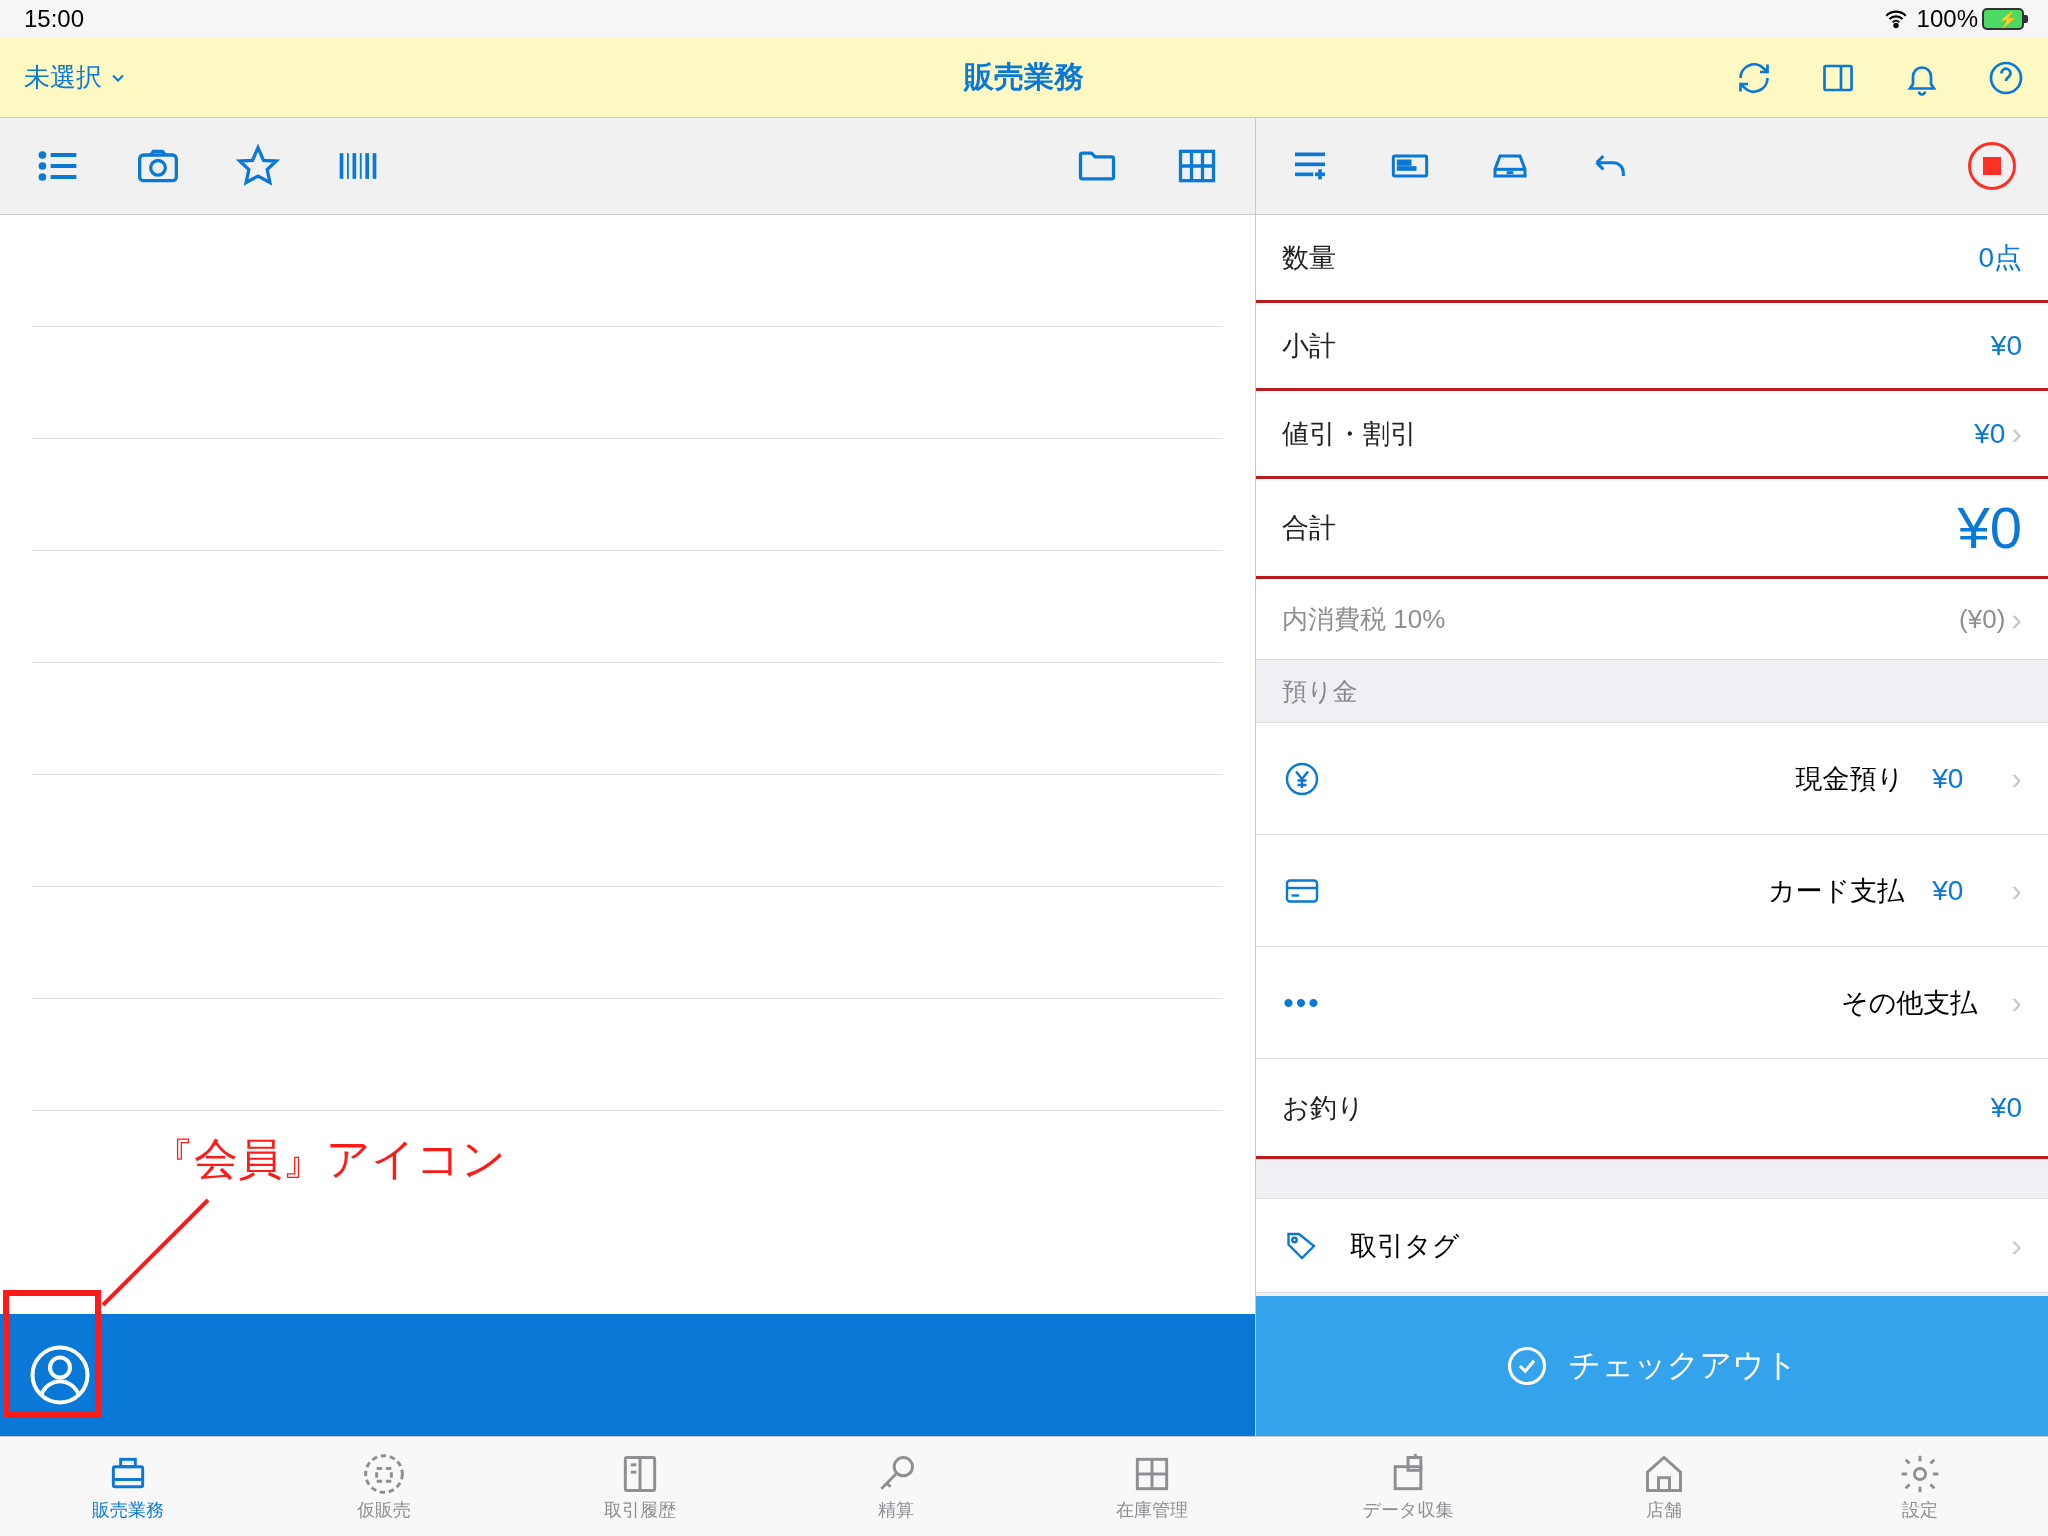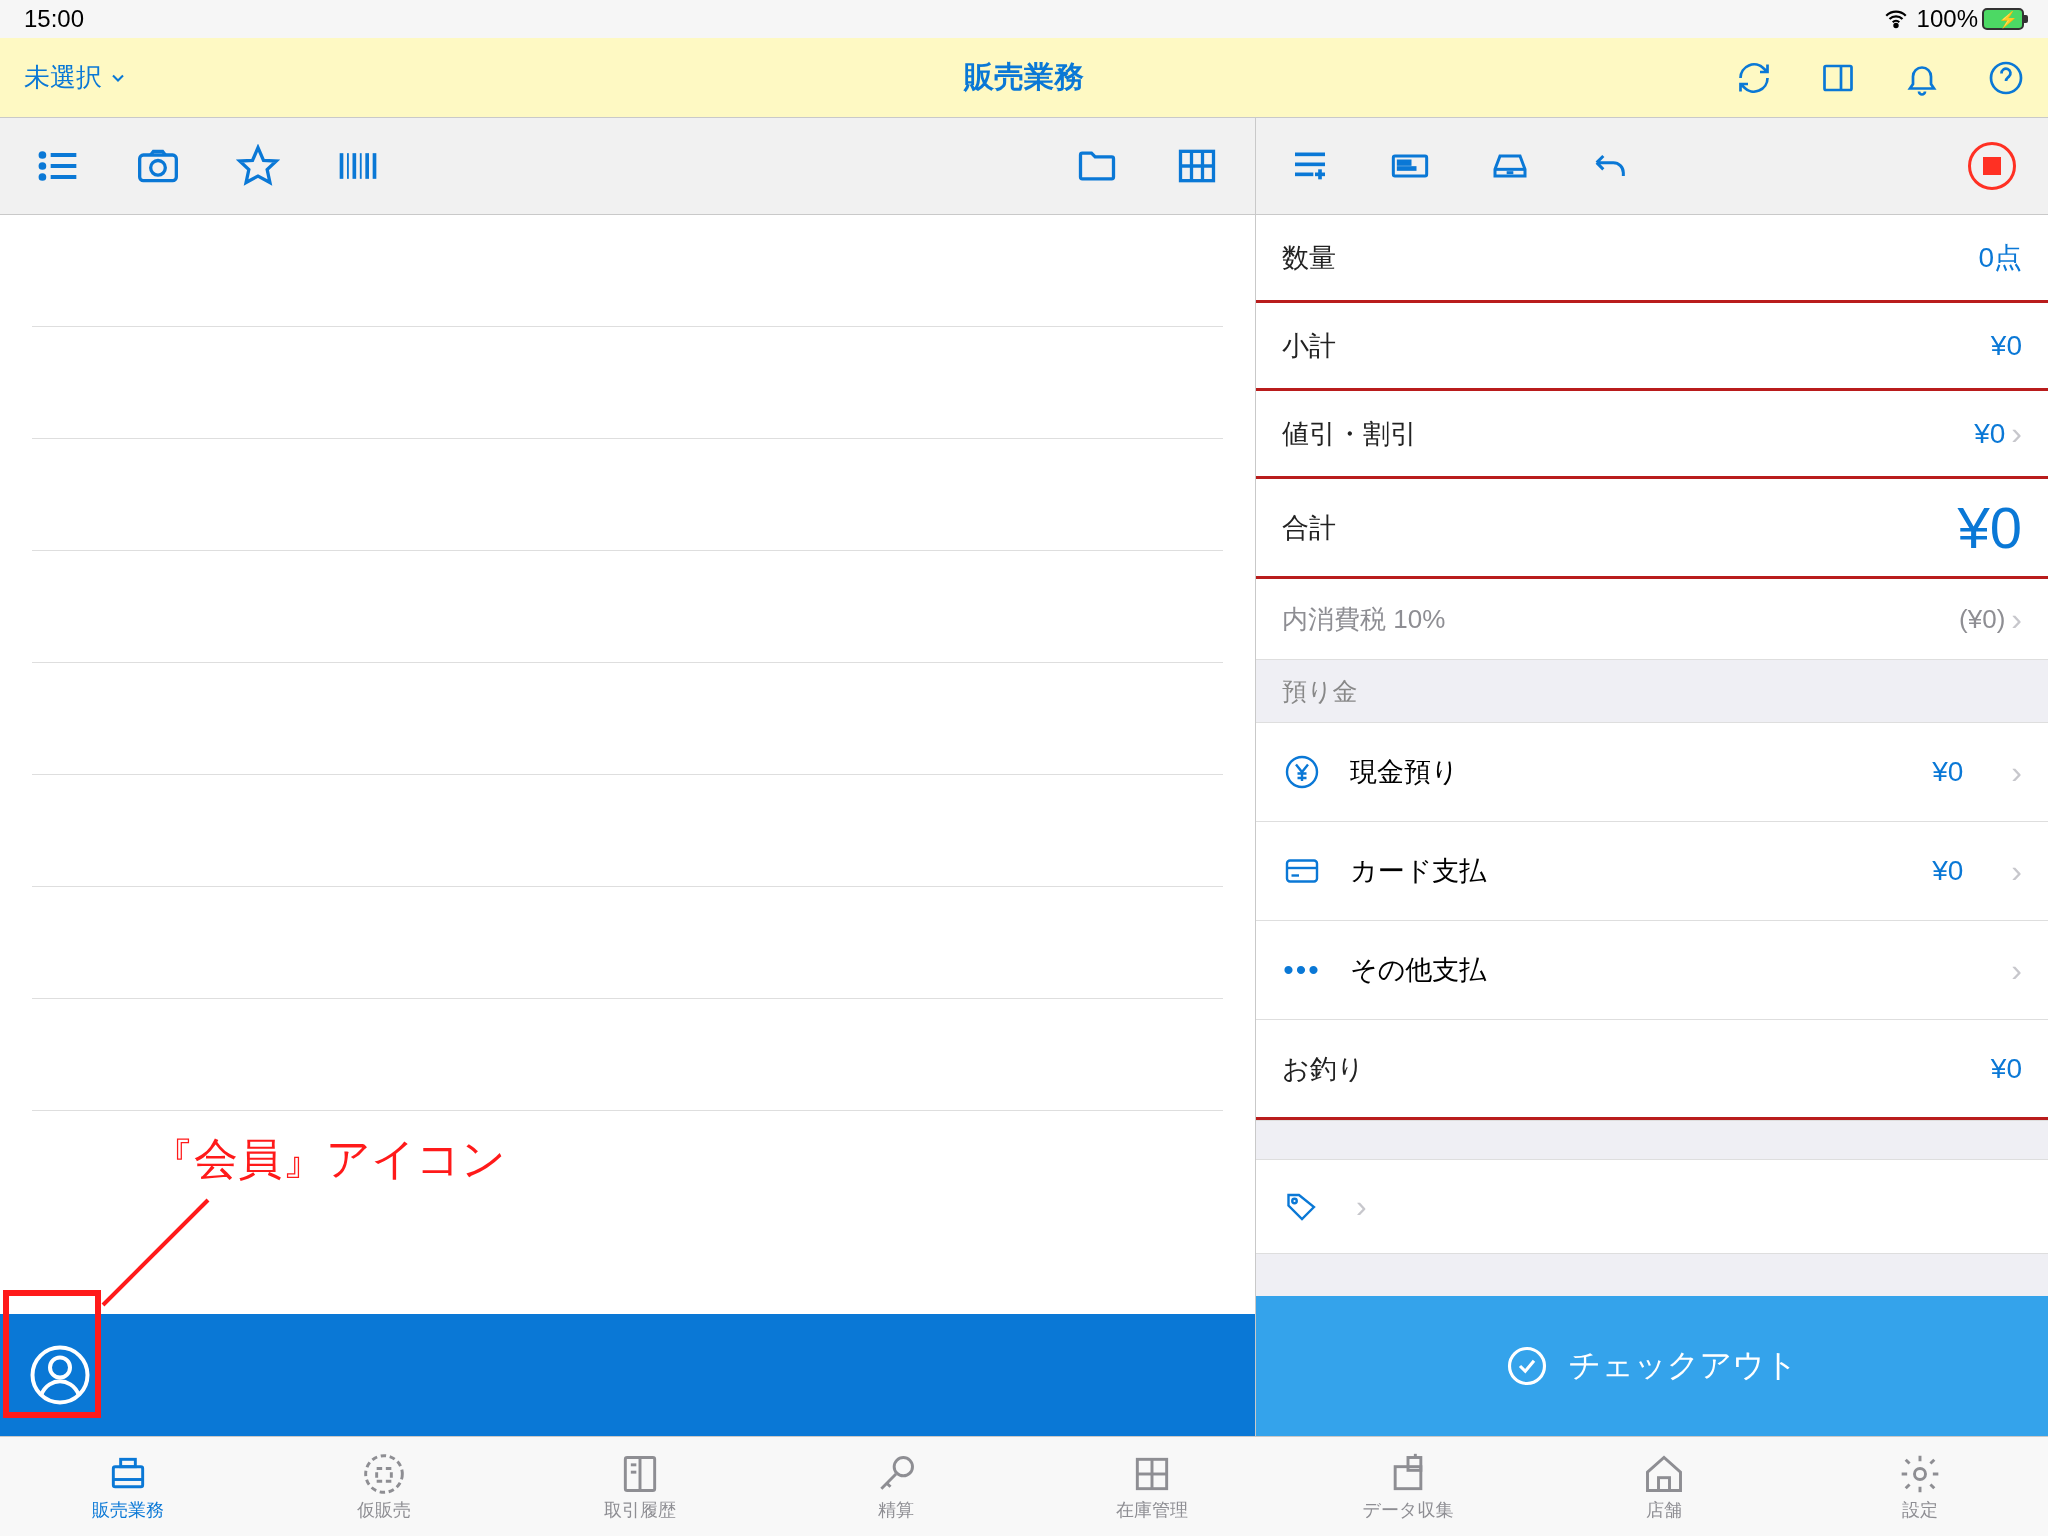--- a/index.html
+++ b/index.html
@@ -59,21 +59,21 @@
 .sum-row .label { color: #222; }
 .sum-row .value { color: #0a78d6; font-size: 28px; }
 .sum-row.qty { height: 88px; }
 .sum-row.subtotal { height: 88px; }
 .sum-row.discount { height: 88px; }
 .sum-row.total { height: 100px; padding-right: 26px; }
 .sum-row.total .value { font-size: 58px; color: #0a78d6; font-weight: 300; }
 .sum-row.tax { height: 80px; color: #8e8e93; border-bottom: none; }
 .sum-row.tax .label, .sum-row.tax .value { color: #8e8e93; font-size: 26px; }
 .section-head { height: 64px; background: #efeff4; color: #888; font-size: 25px; display: flex; align-items: center; padding: 0 26px; border-top: 1px solid #dedede; border-bottom: 1px solid #dedede; }
-.pay-row { height: 99px; display: flex; align-items: center; padding: 0 26px; border-bottom: 1px solid #dedede; font-size: 27px; gap: 28px; }
+.pay-row { height: 112px; display: flex; align-items: center; padding: 0 26px; border-bottom: 1px solid #dedede; font-size: 27px; gap: 28px; text-align: right; }
 .pay-row .pay-icon { width: 40px; display: flex; justify-content: center; }
 .pay-row .pay-label { flex: 1; }
 .pay-row .pay-value { color: #0a78d6; font-size: 28px; margin-right: 14px; }
 .chevron { color: #c7c7cc; font-size: 32px; margin-left: 6px; }
 .sum-row.change { height: 100px; }
 .spacer { height: 40px; background: #efeff4; border-top: 1px solid #dedede; border-bottom: 1px solid #dedede; }
 .tag-row { height: 94px; display: flex; align-items: center; padding: 0 26px; gap: 28px; font-size: 27px; border-bottom: 1px solid #dedede; }
 .tag-row .pay-icon { width: 40px; display: flex; justify-content: center; }
 .tag-row .pay-label { flex: 1; }
 .fill { flex: 1; background: #efeff4; }
@@ -285,20 +285,21 @@
         <span class="value">¥0</span>
       </div>
       <div class="spacer"></div>
       <div class="tag-row">
         <span class="pay-icon">
             <svg width="36" height="36" viewBox="0 0 24 24" fill="none" stroke="#0a78d6" stroke-width="1.6">
               <path d="M20 12l-8 8-9-9V4h7l10 8z"></path>
               <circle cx="7" cy="8" r="1.5"></circle>
             </svg>
           </span>
+        <span class="pay-label">取引タグ</span>
         <span class="chevron">›</span>
       </div>
       <div class="fill"></div>
     </div>
     <div class="checkout-bar">
       <svg viewBox="0 0 24 24" fill="none" stroke="#fff" stroke-width="1.8">
           <circle cx="12" cy="12" r="10"></circle>
           <path d="M8 12l3 3 5-6"></path>
         </svg>
       <span>チェックアウト</span>

